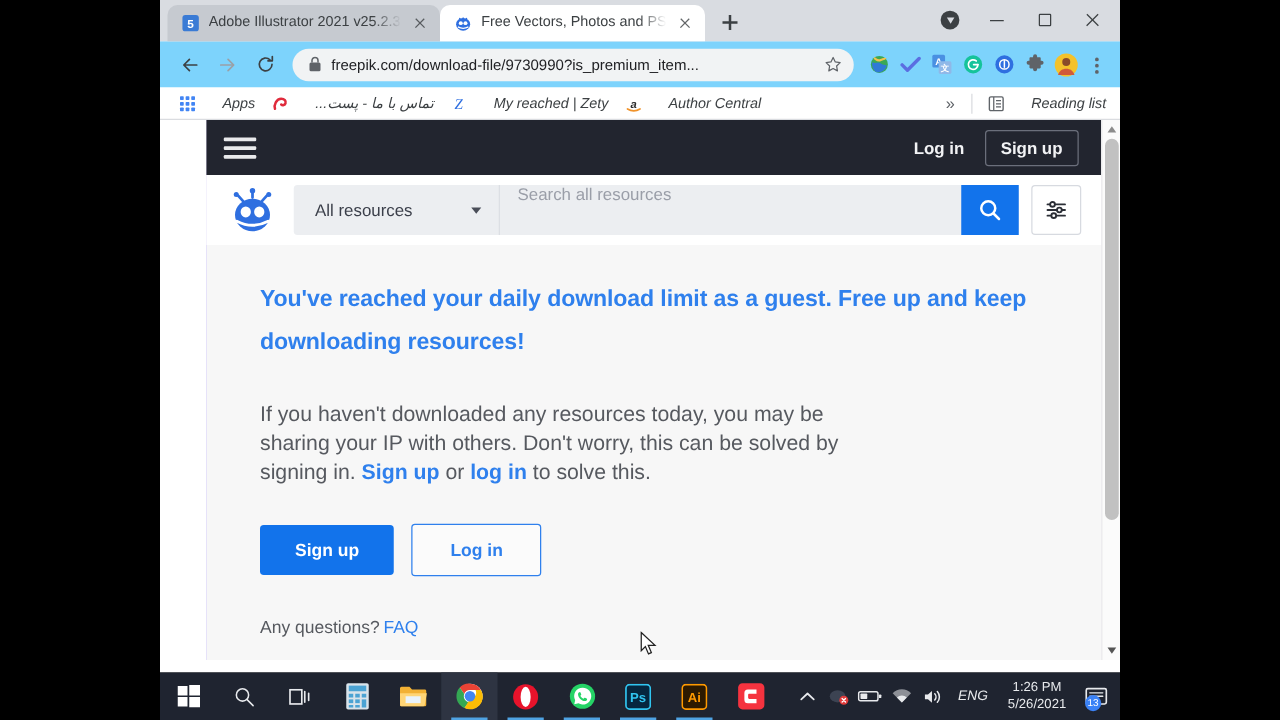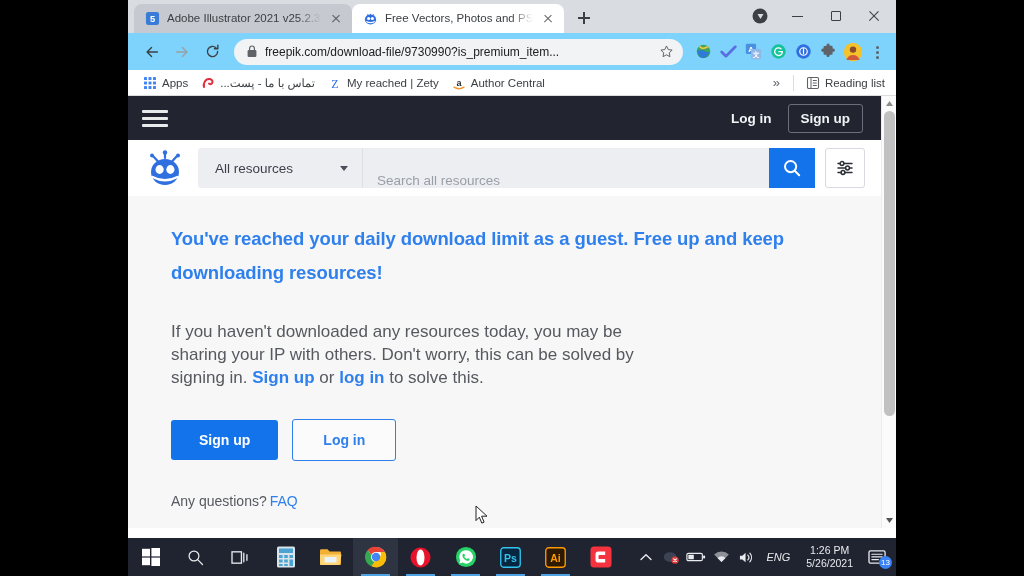--- a/index.html
+++ b/index.html
@@ -114,29 +114,29 @@
   .kebab i:nth-child(1){ top: 6px; }
   .kebab i:nth-child(2){ top: 11px; }
   .kebab i:nth-child(3){ top: 16px; }
 
   
   .bookmarks {
     height: 26px; background: #ffffff; display: flex; align-items: center;
     padding: 0 6px 0 10px; gap: 3px; border-bottom: 1px solid #dadce0;
     font-size: 11.5px; color: #3c4043; position: relative;
   }
-  .bm { display: flex; align-items: flex-start; gap: 5px; padding: 2px 5px; border-radius: 4px; white-space: nowrap; }
+  .bm { display: flex; align-items: flex-start; gap: 21px; padding: 2px 5px; border-radius: 4px; white-space: nowrap; font-style: italic; }
   .bm-label { line-height: 14px; }
   .bm-ico { width: 14px; height: 14px; flex:0 0 14px; display:block; }
   .bm-spacer { flex: 1 1 auto; }
   .chev2 { padding: 2px 6px; font-size: 13px; color: #5f6368; }
   .bm-divider { width:1px; height:16px; background:#dadce0; margin: 0 4px; }
 
   
-  .viewport { position: relative; height: 432px; background: #c4b5fd; overflow: hidden; }
+  .viewport { position: relative; height: 432px; background: #c4b5fd; overflow: hidden; margin-left: 37px; }
   .page { position: absolute; left:0; top:0; right: 15px; bottom: 0; background: #f7f7f7; }
 
   .fp-topbar {
     height: 44px; background: #22252f; display: flex; align-items: center;
     padding: 0 18px 0 14px;
   }
   .hamburger { width: 26px; height: 20px; display: flex; flex-direction: column; justify-content: center; gap: 4px; }
   .hamburger span { display:block; height: 3px; background: #e9eaec; border-radius: 1px; }
   .topbar-spacer { flex: 1 1 auto; }
   .login-link { color: #f2f3f5; font-size: 13.5px; font-weight: 600; margin-right: 16px; }
@@ -145,21 +145,21 @@
     border: 1.5px solid #6b6f7b; border-radius: 3px; padding: 6px 12px;
   }
 
   .fp-search-row {
     height: 56px; background: #ffffff; display: flex; align-items: center;
     padding: 0 16px 0 14px; gap: 10px;
   }
   .fp-logo { width: 46px; height: 40px; flex: 0 0 46px; display:flex; align-items:center; justify-content:center; }
   .searchbox {
     flex: 1 1 auto; height: 40px; background: #eceef1; border-radius: 3px;
-    display: flex; align-items: flex-end; min-width: 0;
+    display: flex; align-items: flex-start; min-width: 0;
   }
   .res-select {
     width: 165px; flex: 0 0 165px; height: 40px; display: flex; align-items: center;
     justify-content: space-between; padding: 0 14px 0 17px;
     font-size: 13.5px; color: #3b3f4a; border-right: 1px solid #dcdfe4;
   }
   .caret-dn { width:0;height:0;border-left:4px solid transparent;border-right:4px solid transparent;border-top:5px solid #4a4e59; }
   .search-input-fake {
     flex: 1 1 auto; padding: 0 14px; font-size: 13.5px; color: #9a9ea8;
     white-space: nowrap; overflow: hidden;
@@ -226,21 +226,21 @@
   .tb-item.running::after {
     content:""; position:absolute; left: 8px; right: 8px; bottom: 0; height: 2px; background: #4fa3e3;
   }
   .tb-item.active { background: #2e3442; }
   .tray { margin-left: auto; display: flex; align-items: center; height: 38px; padding-right: 4px; gap: 1px; }
   .tray-ico { width: 24px; height: 38px; display:flex; align-items:center; justify-content:center; }
   .tray-lang { font-size: 11px; padding: 0 7px; font-style: italic; }
   .tray-clock { font-size: 10.5px; line-height: 13px; text-align: center; padding: 0 8px; }
   .tray-notify { width: 30px; height: 38px; display:flex; align-items:center; justify-content:center; position: relative; }
   .notify-badge {
-    position: absolute; right: 0; bottom: 7px; width: 13px; height: 13px; border-radius: 50%;
+    position: absolute; right: 11px; bottom: 7px; width: 13px; height: 13px; border-radius: 50%;
     background: #3b82f6; color: #fff; font-size: 8px; display:flex; align-items:center; justify-content:center;
   }
 </style>
 </head>
 <body>
 
 <div id="screen">
 
   <div id="browser">
 

